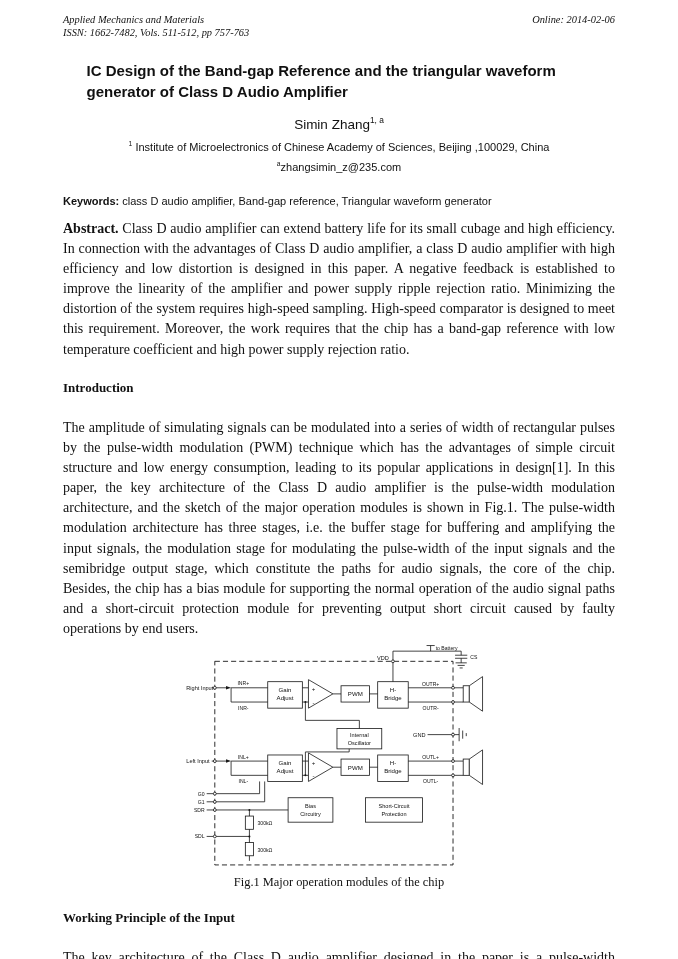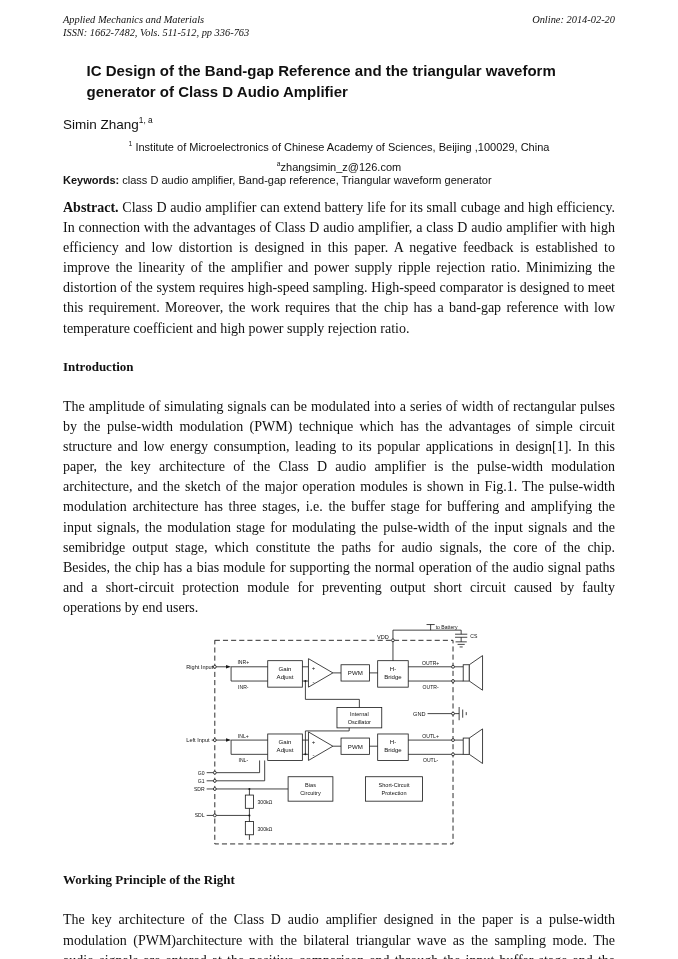--- a/index.html
+++ b/index.html
@@ -20,33 +20,33 @@
   .header-left div { white-space: nowrap; }
   .header-right { white-space: nowrap; }
 
   .title {
     font-family: "Liberation Sans", sans-serif;
     font-weight: bold; font-size: 15px; line-height: 1.4;
     text-align: left; max-width: 505px; margin: 20px auto 0 auto;
   }
   .author {
     font-family: "Liberation Sans", sans-serif;
-    font-size: 13.5px; text-align: left; margin-top: 13px;
+    font-size: 13.5px; text-align: center; margin-top: 13px;
   }
   sup { font-size: 0.62em; }
   .affil, .email {
     font-family: "Liberation Sans", sans-serif;
     font-size: 11px; text-align: center;
   }
   .affil { margin-top: 9px; }
   .email { margin-top: 7px; }
 
   .keywords {
     font-family: "Liberation Sans", sans-serif;
-    font-size: 11px; margin-top: 1px;
+    font-size: 11px; margin-top: 22px;
   }
   .keywords .kw-label { font-weight: bold; }
 
   p.body-text {
     font-size: 14px; line-height: 1.44;
     text-align: justify; margin: 12px 0 0 0;
   }
   p.body-text .lead { font-weight: bold; }
 
   h2.section {
@@ -59,37 +59,37 @@
   .fig-caption { text-align: center; font-size: 12.4px; margin-top: 2px; }
 </style>
 </head>
 <body>
 
 <div class="page">
 
   <div class="header-row">
     <div class="header-left">
       <div>Applied Mechanics and Materials</div>
-      <div>ISSN: 1662-7482, Vols. 511-512, pp 336-763</div>
+      <div>ISSN: 1662-7482, Vols. 511-512, pp 757-763</div>
     </div>
-    <div class="header-right">Online: 2014-02-20</div>
+    <div class="header-right">Online: 2014-02-06</div>
   </div>
 
   <div class="title">IC Design of the Band-gap Reference and the triangular waveform generator of Class D Audio Amplifier</div>
 
   <div class="author">
     <span>Simin Zhang</span><sup>1, a</sup>
   </div>
 
   <div class="affil">
     <sup>1</sup><span> Institute of Microelectronics of Chinese Academy of Sciences, Beijing ,100029, China</span>
   </div>
 
   <div class="email">
-    <sup>a</sup><span>zhangsimin_z@126.com</span>
+    <sup>a</sup><span>zhangsimin_z@235.com</span>
   </div>
 
   <div class="keywords">
     <span class="kw-label">Keywords:</span><span> class D audio amplifier, Band-gap reference,  Triangular waveform generator</span>
   </div>
 
   <p class="body-text">
     <span class="lead">Abstract.</span><span> Class D audio amplifier can extend battery life for its small cubage and high efficiency. In connection with the advantages of Class D audio amplifier, a class D audio amplifier with high efficiency and low distortion is designed in this paper. A negative feedback is established to improve the linearity of the amplifier and power supply ripple rejection ratio. Minimizing the distortion of the system requires high-speed sampling. High-speed comparator is designed to meet this requirement. Moreover, the work requires that the chip has a band-gap reference with low temperature coefficient and high power supply rejection ratio.</span>
   </p>
 
@@ -233,18 +233,19 @@
       <text x="18" y="158" font-size="5" text-anchor="end">G1</text>
       <text x="18" y="166" font-size="5" text-anchor="end">SDR</text>
       <text x="18" y="192" font-size="5" text-anchor="end">SDL</text>
       <text x="70" y="179" font-size="5">300kΩ</text>
       <text x="70" y="205" font-size="5">300kΩ</text>
       <text x="122" y="162" font-size="5.5" text-anchor="middle">Bias</text>
       <text x="122" y="170" font-size="5.5" text-anchor="middle">Circuitry</text>
       <text x="204" y="162" font-size="5.5" text-anchor="middle">Short-Circuit</text>
       <text x="204" y="170" font-size="5.5" text-anchor="middle">Protection</text>
     </svg>
-  </div>
-
-  <h2 class="section">Working Principle of the Right</h2>
+    <div class="fig-caption">Fig.1 Major operation modules of the chip</div>
+  </div>
+
+  <h2 class="section">Working Principle of the Input</h2>
   <p class="body-text">The key architecture of the Class D audio amplifier designed in the paper is a pulse-width modulation (PWM)architecture with the bilateral triangular wave as the sampling mode. The audio signals are entered at the positive comparison end through the input buffer stage and the sampling signals (bilateral triangular waves) are entered at the negative comparison end and rectangular waves whose</p>
 
 </div>
 
 </body></html>

